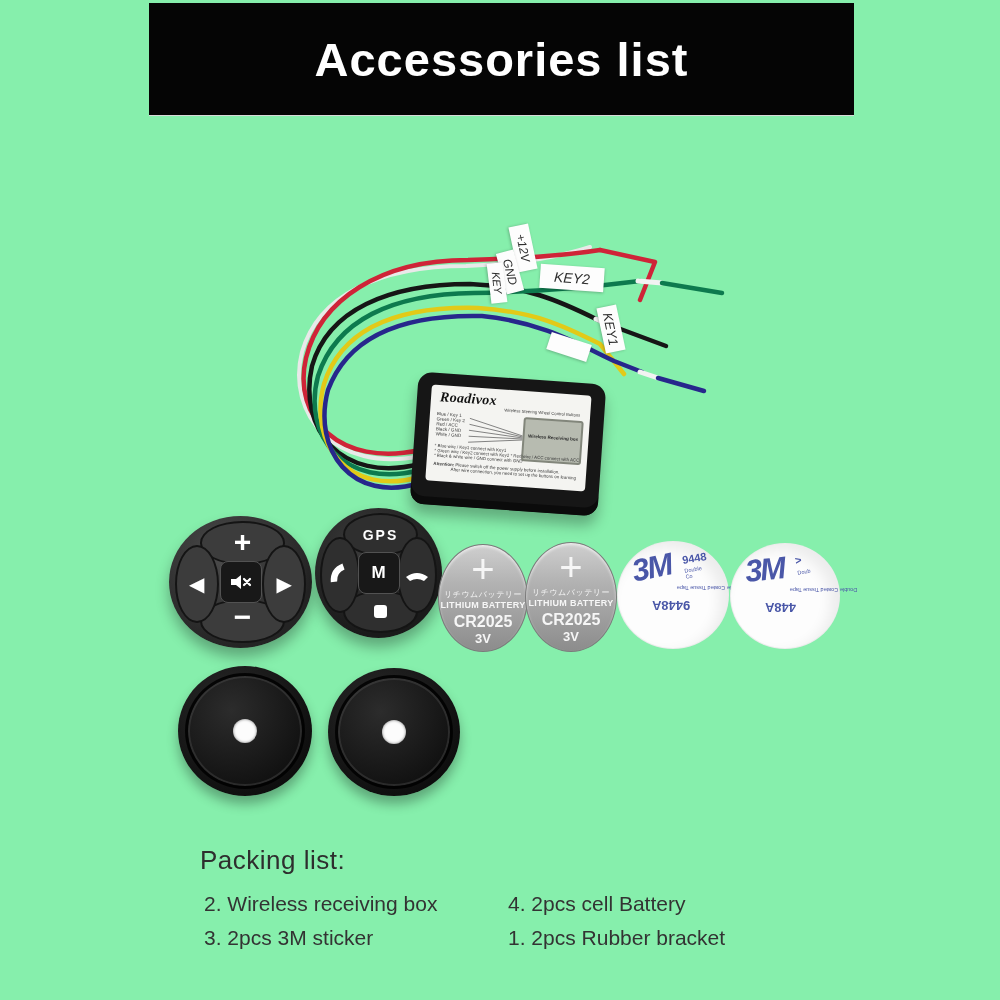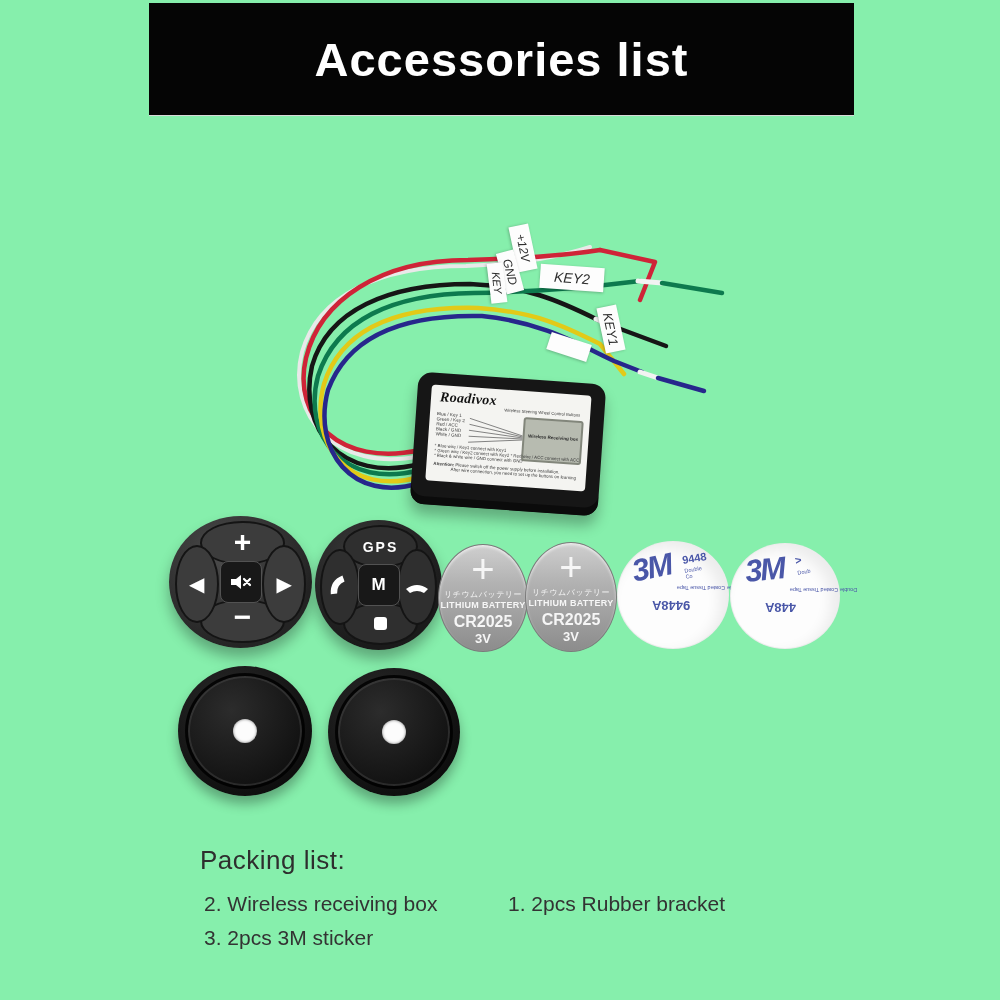--- a/index.html
+++ b/index.html
@@ -31,21 +31,21 @@
   .rx-screen-text{position:absolute;left:2px;top:14px;width:118px;transform:scale(.45);
                   transform-origin:0 0;font-size:10px;font-weight:bold;color:#2a2a2a;text-align:center;white-space:nowrap;}
   .rx-notes{position:absolute;left:7px;top:58px;transform:scale(.44);}
   .rx-att{position:absolute;left:7px;top:76px;transform:scale(.44);}
   .rx-fan{position:absolute;left:40px;top:28px;}
 
   
   .kp{position:absolute;border-radius:50%;box-shadow:0 9px 14px rgba(0,0,0,.3);}
   .kp1{left:169px;top:516px;width:143px;height:132px;
        background:radial-gradient(circle at 38% 30%,#4c4c4c,#242424 72%);}
-  .kp2{left:315px;top:520px;width:127px;height:130px;
+  .kp2{left:315px;top:508px;width:127px;height:130px;
        background:radial-gradient(circle at 38% 30%,#3b3b3b,#1a1a1a 72%);}
   .petal{position:absolute;background:#3c3c3c;border:2px solid #141414;border-radius:50%;
          display:flex;align-items:center;justify-content:center;color:#fff;}
   .kp2 .petal{background:#2f2f2f;}
   .petal.top{left:22%;top:4%;width:56%;height:30%;}
   .petal.bottom{left:22%;bottom:4%;width:56%;height:30%;}
   .petal.left{left:4%;top:22%;width:28%;height:56%;}
   .petal.right{right:4%;top:22%;width:28%;height:56%;}
   .kp-center{position:absolute;left:50%;top:50%;transform:translate(-50%,-50%);
              width:40px;height:40px;background:#181818;border:1px solid #525252;border-radius:8px;
@@ -264,17 +264,18 @@
     <div class="bk-hole"></div>
   </div>
 
   <div class="packing">
     <div class="packing-title">Packing list:</div>
     <div class="pl-col pl-col1">
       <div>2. Wireless receiving box</div>
       <div>3. 2pcs 3M sticker</div>
     </div>
     <div class="pl-col pl-col2">
+      <div>4. 2pcs cell Battery</div>
       <div>1. 2pcs Rubber bracket</div>
     </div>
   </div>
 
 </div>
 
 </body></html>

